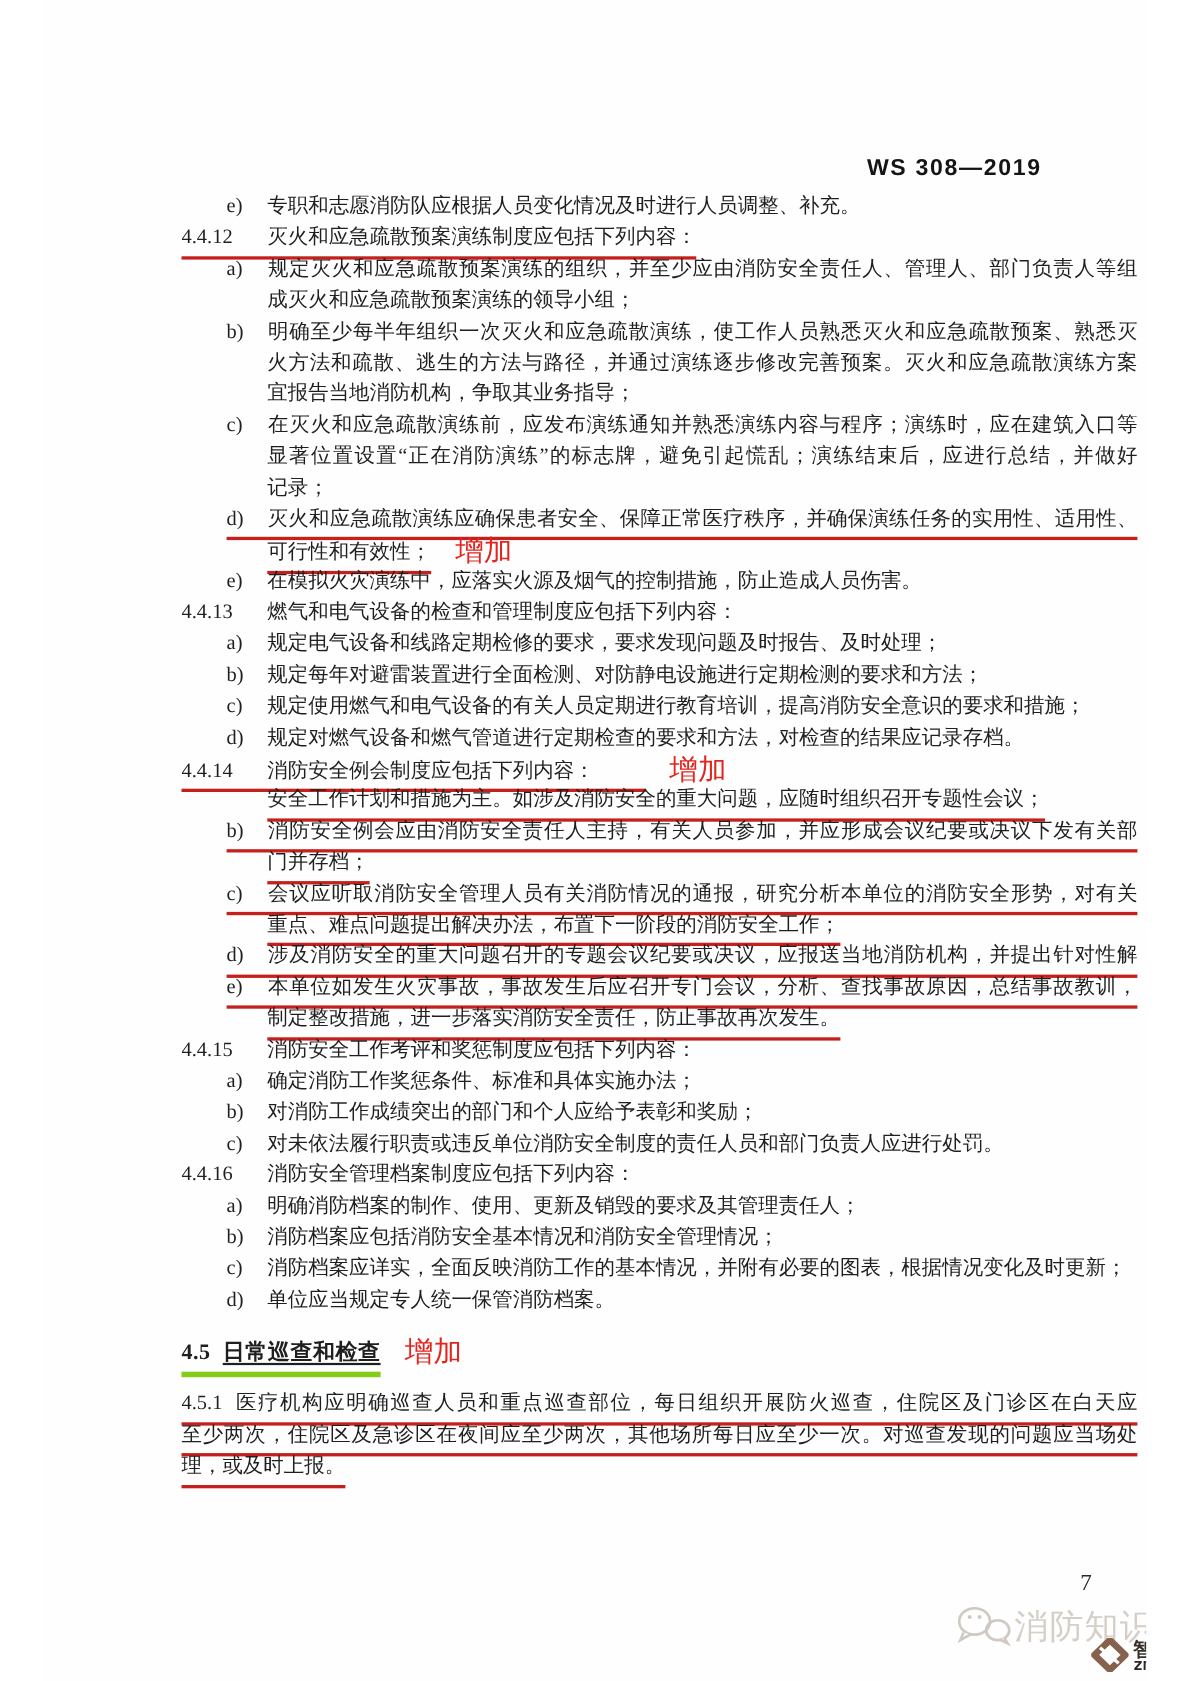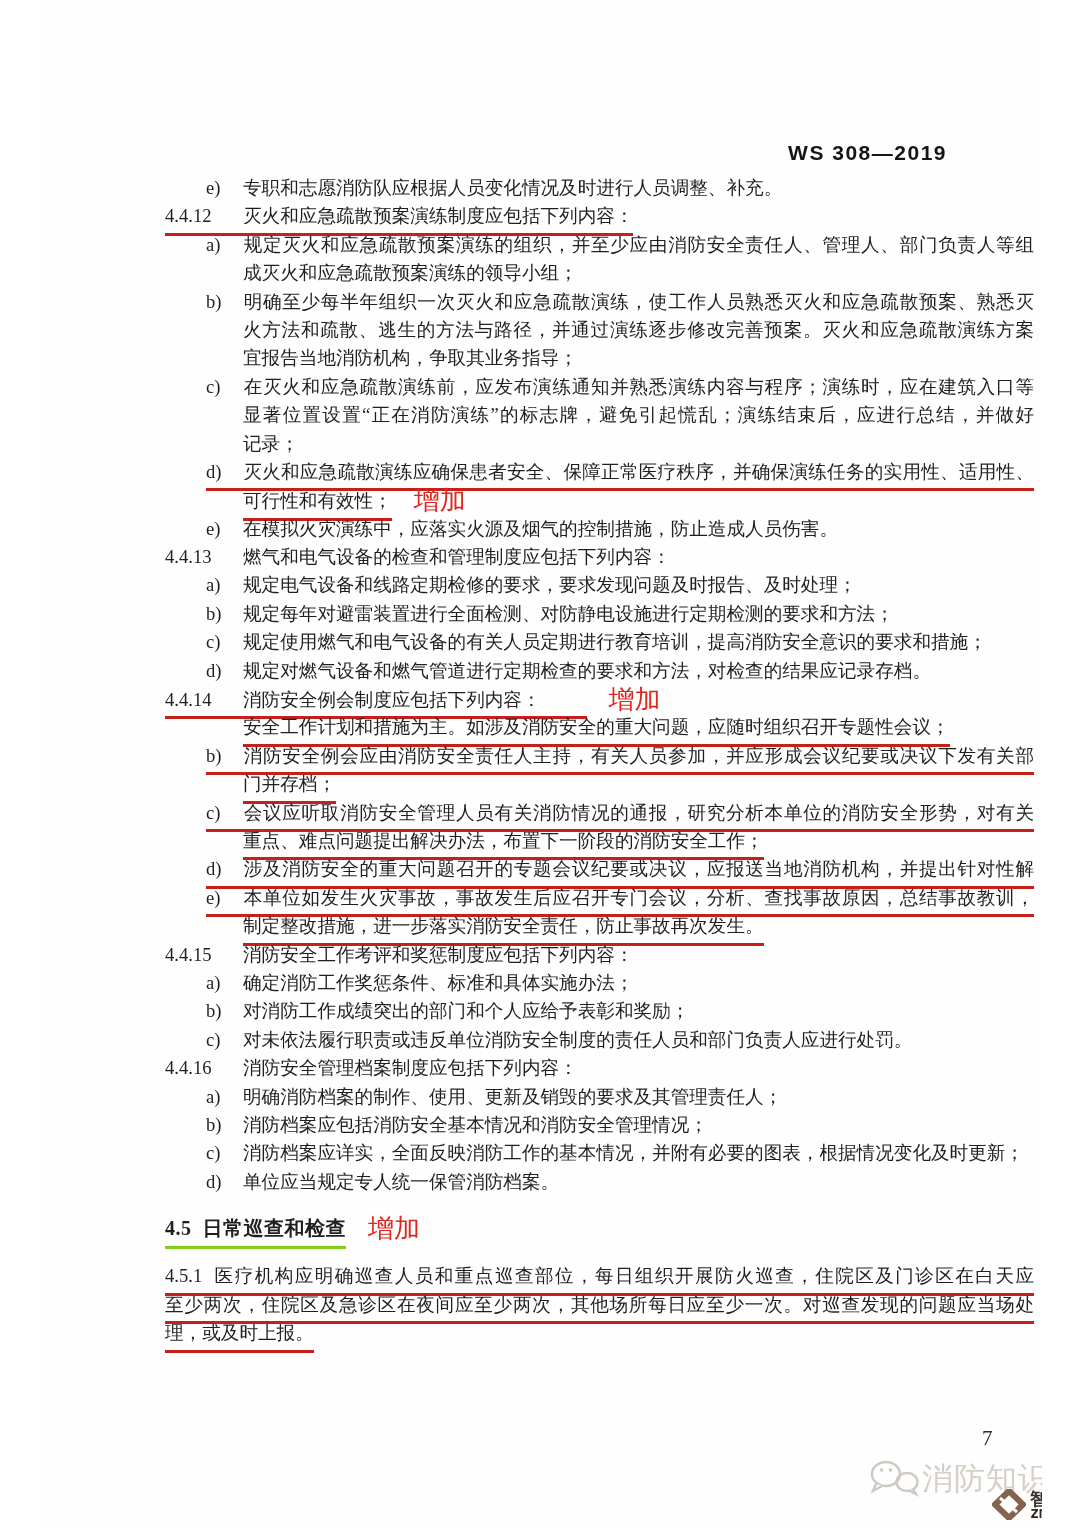--- a/index.html
+++ b/index.html
@@ -37,23 +37,24 @@
     display:block; text-align:justify; text-align-last:justify;
     text-justify:inter-character;
   }
   .seg.ru {
     border-bottom:3px solid #c5201c;
     padding-bottom:2px;
   }
   .seg.rupad { padding-right:46px; }
   .seg.bold { font-weight:bold; font-size:20px; letter-spacing:0.5px; }
   .seg.bu {
+    text-decoration:underline;
     text-decoration-thickness:2px;
     text-underline-offset:4px;
-    border-bottom:3px solid #84cc16;
+    border-bottom:5px solid #84cc16;
     padding-bottom:4px;
   }
   .annot {
     color:#e0261f; font-size:26px; margin-left:22px;
     font-family:"Liberation Sans","DejaVu Sans",sans-serif;
     vertical-align:-2px;
   }
   
   .page-number {
     position:absolute; left:944px; top:1426px;

